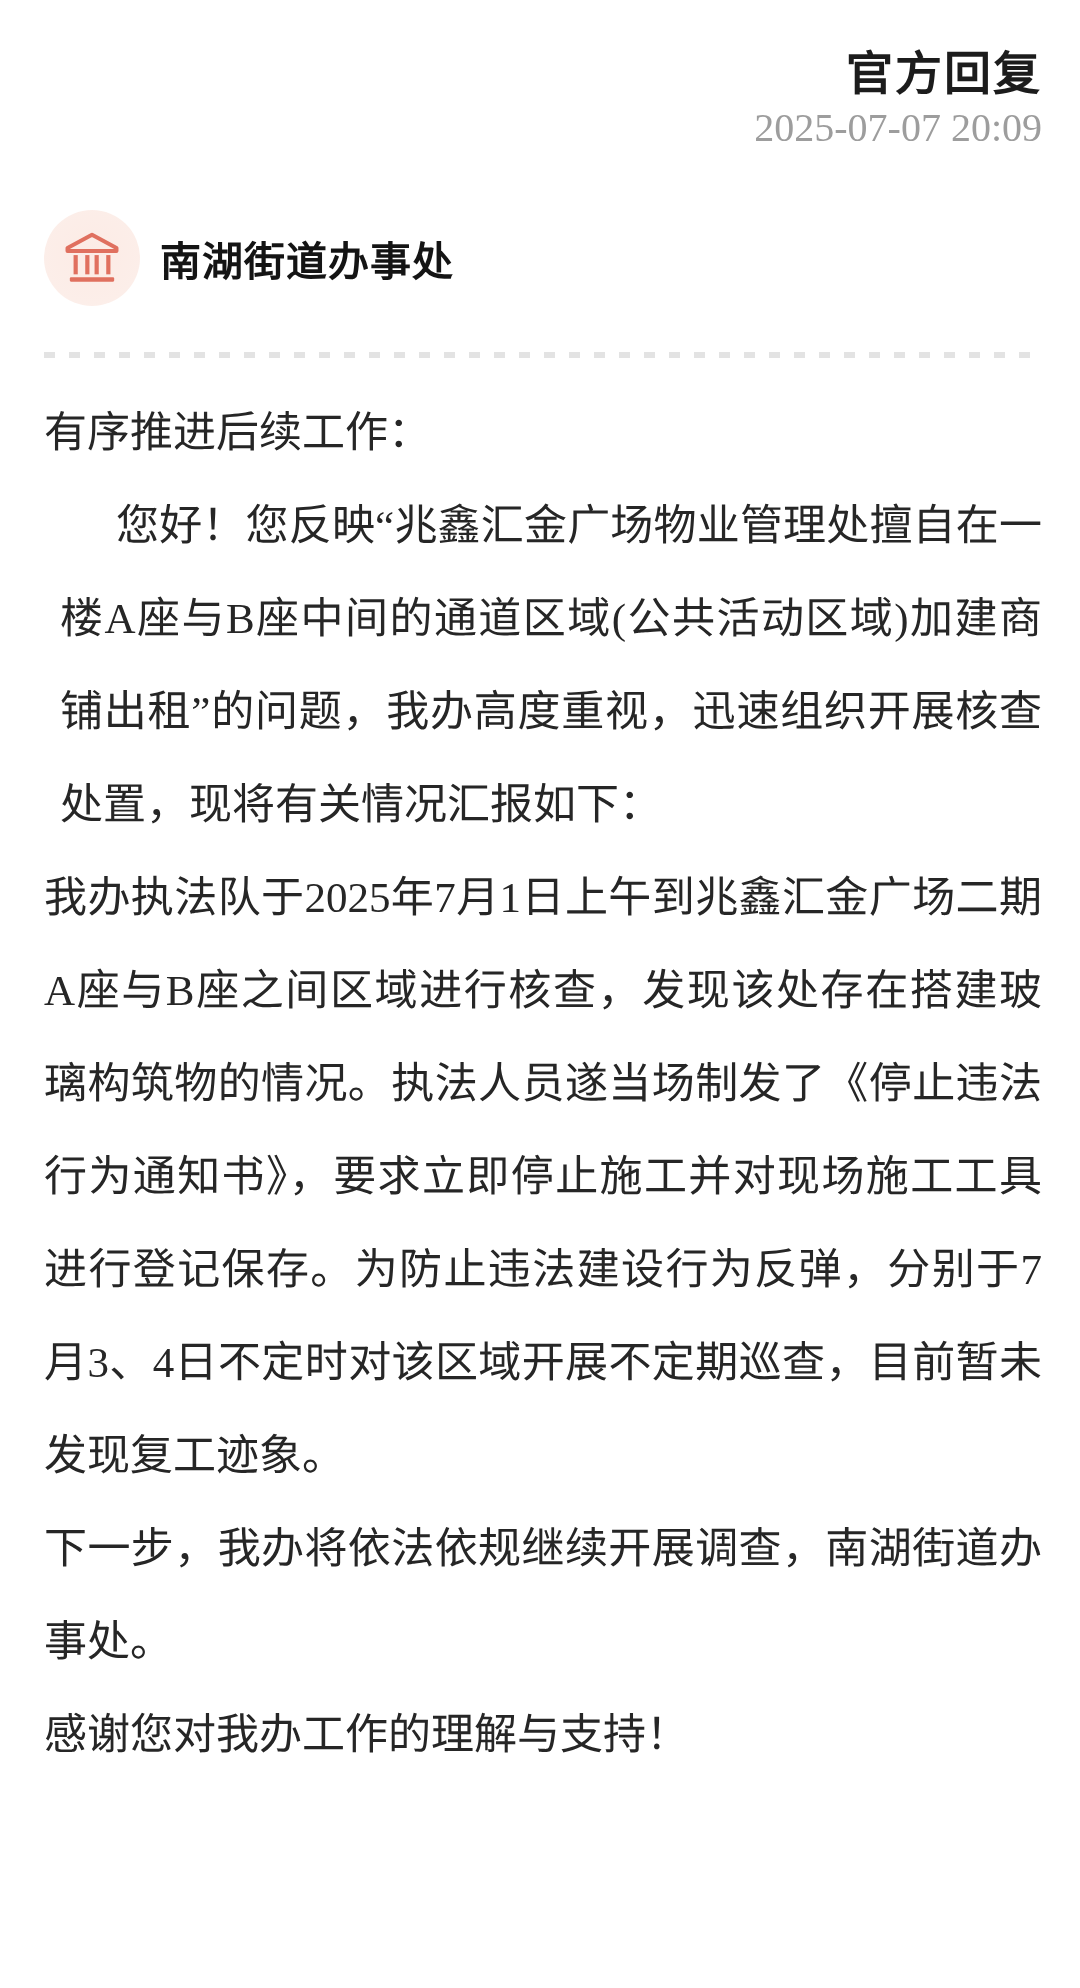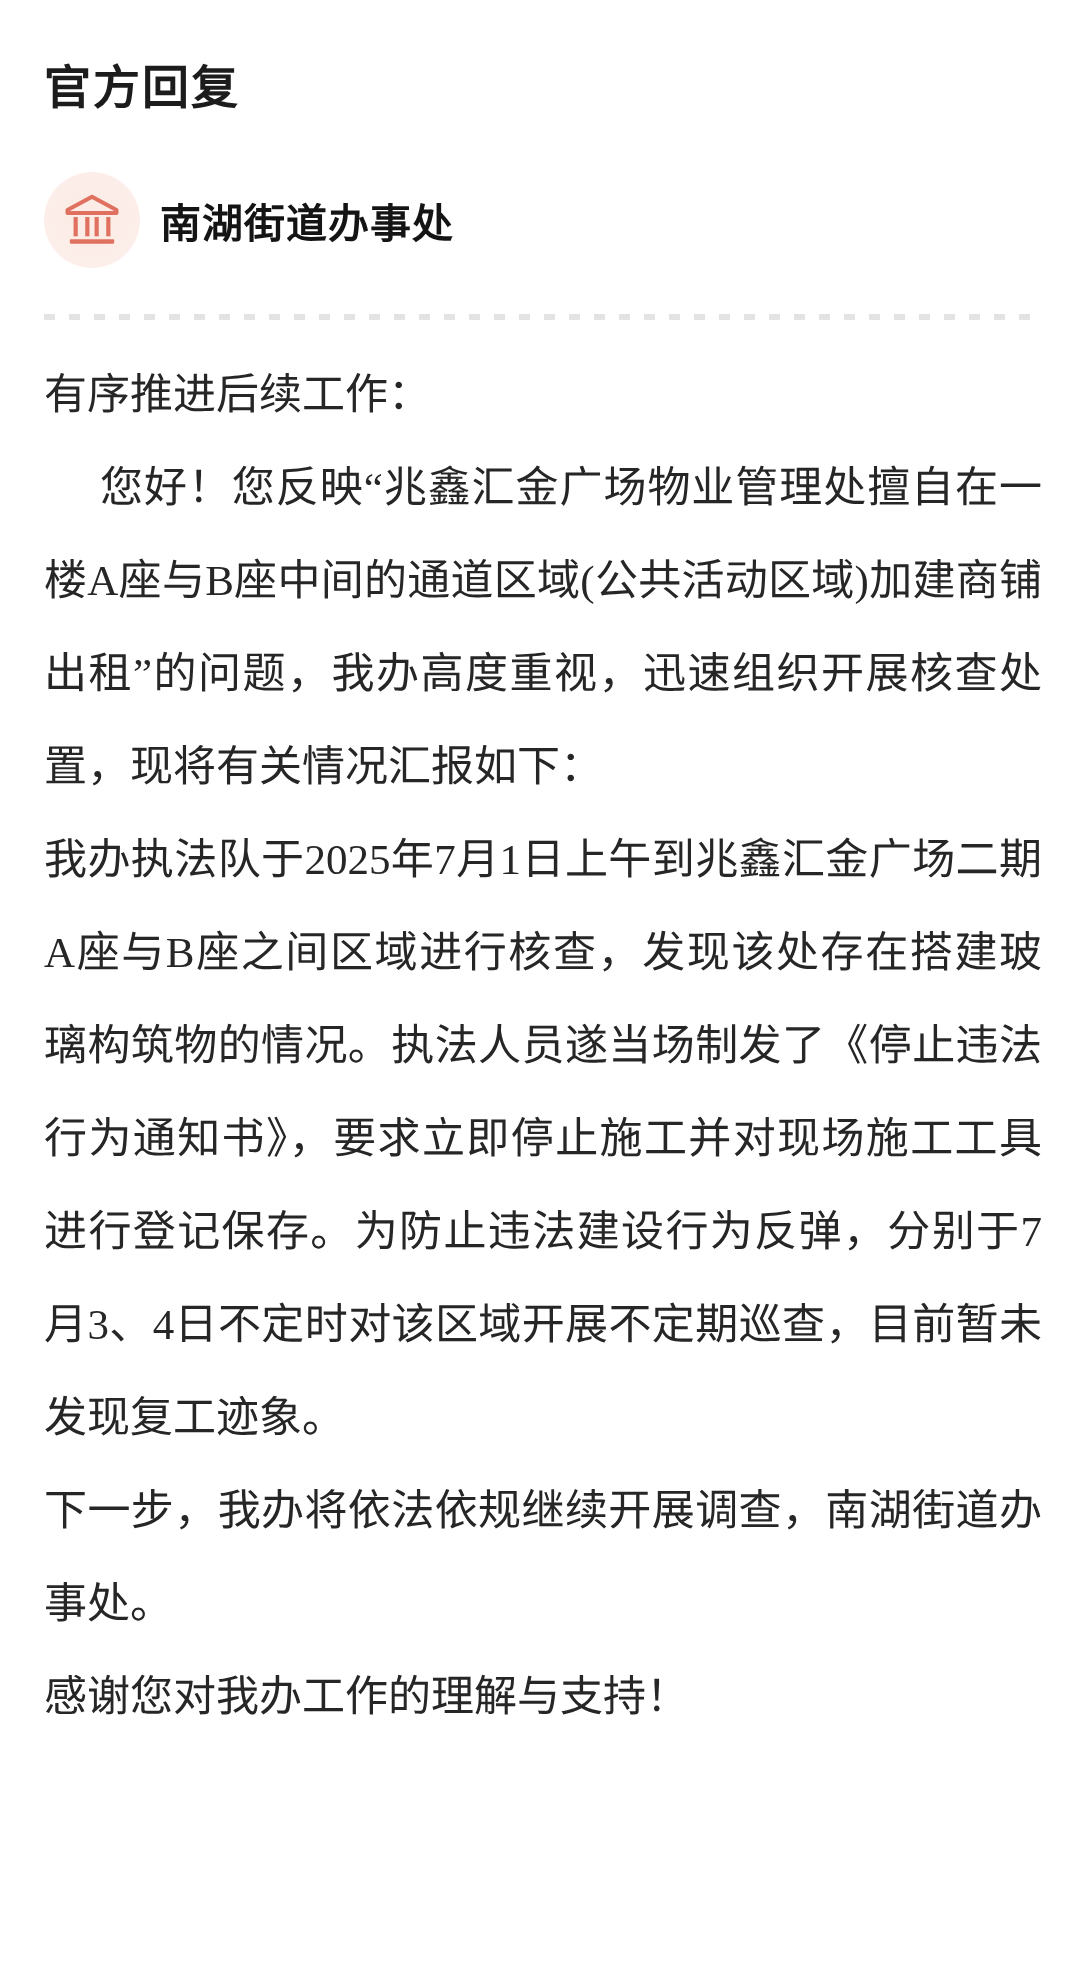--- a/index.html
+++ b/index.html
@@ -18,21 +18,22 @@
     width: 1080px;
     min-height: 1988px;
     padding: 0 38px 0 44px;
     background: #ffffff;
   }
   
   .header {
     display: flex;
     justify-content: space-between;
     align-items: flex-end;
-    padding-top: 60px;
+    padding-top: 46px;
+    flex-direction: column;
   }
   .page-title {
     font-size: 47px;
     line-height: 56px;
     font-weight: 700;
     color: #1c1c1c;
     letter-spacing: 2px;
     font-family: "Liberation Sans", "DejaVu Sans", sans-serif;
   }
   .timestamp {
@@ -84,32 +85,34 @@
     font-size: 43px;
     line-height: 93px;
     color: #262626;
     text-align: justify;
   }
   .letter p {
     margin: 0;
   }
   .letter p.indent {
     text-indent: 56px;
+    margin-left: 16px;
   }
   .salutation {
     margin: 0;
   }
 </style>
 </head>
 <body>
 
 <div class="page">
 
   <div class="header">
     <div class="page-title">官方回复</div>
+    <div class="timestamp">2025-07-07 20:09</div>
   </div>
 
   <div class="responder">
     <div class="badge">
       <span>
         <svg width="56" height="54" viewBox="0 0 48 46" fill="none" xmlns="http://www.w3.org/2000/svg">
 
           <path d="M24 3 L45 14.5 L45 17 L3 17 L3 14.5 Z" fill="none" stroke="#e0705f" stroke-width="3.4" stroke-linejoin="round"></path>
 
           <rect x="8.2" y="20.5" width="3.6" height="16.5" fill="#e0705f"></rect>

